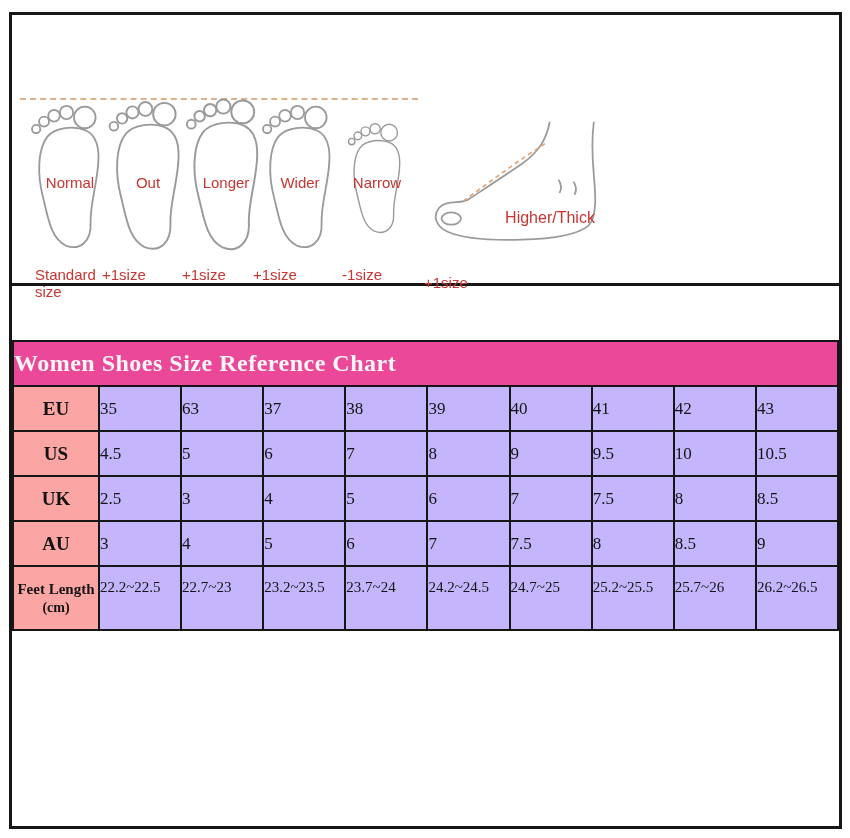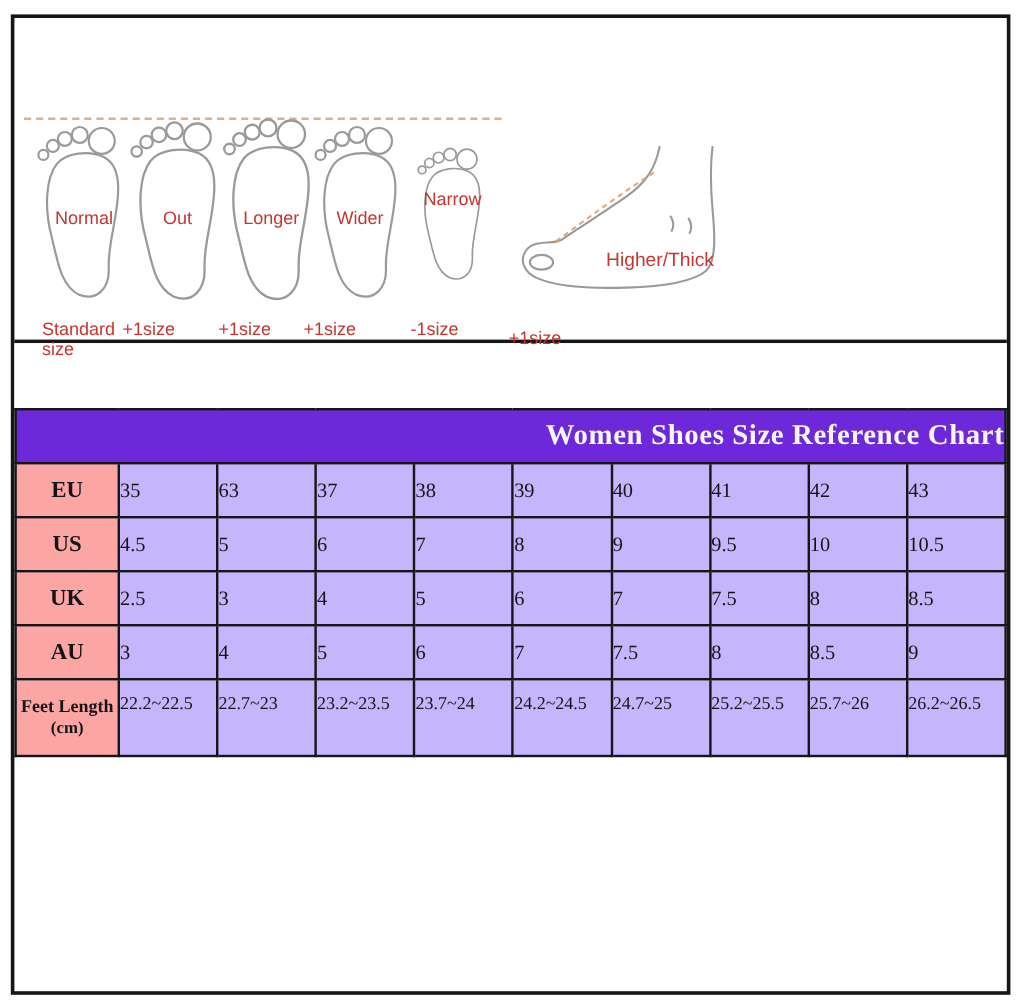--- a/index.html
+++ b/index.html
@@ -19,36 +19,36 @@
   .fi-normal{left:12px;top:58px;width:92px;height:200px;}
   .fi-out{left:90px;top:54px;width:92px;height:200px;}
   .fi-longer{left:170px;top:50px;width:88px;height:210px;}
   .fi-wider{left:241px;top:58px;width:94px;height:200px;}
   .fi-narrow{left:330px;top:58px;width:70px;height:200px;}
   .fi-side{left:412px;top:78px;width:190px;height:180px;}
   .fi-normal .foot-label{top:74px;}
   .fi-out .foot-label{top:78px;}
   .fi-longer .foot-label{top:82px;}
   .fi-wider .foot-label{top:74px;}
-  .fi-narrow .foot-label{top:58px;}
+  .fi-narrow .foot-label{top:74px;}
   .fi-side .foot-label{top:89px;left:46px;width:160px;font-size:16px;}
   .fi-normal .size-label{top:166px;left:11px;width:70px;}
   .fi-out .size-label{top:170px;}
   .fi-longer .size-label{top:174px;}
   .fi-wider .size-label{top:166px;}
   .fi-narrow .size-label{top:166px;}
   .fi-side .size-label{top:154px;}
 
   
   .gap-strip{height:54px;background:#fff;}
 
   
   table.size-table{border-collapse:collapse;width:100%;table-layout:fixed;font-family:"Liberation Serif",serif;}
   .size-table td,.size-table th{border:2px solid #161616;padding:0;}
-  .size-table .title-cell{background:#6d28d9;color:#f6f6f6;font-size:24px;font-weight:bold;height:43px;text-align:right;letter-spacing:0.5px;border-bottom:2px solid #161616;}
+  .size-table .title-cell{background:#ec4899;color:#f6f6f6;font-size:24px;font-weight:bold;height:43px;text-align:left;letter-spacing:0.5px;border-bottom:2px solid #161616;}
   .size-table th.row-label{background:#fca5a5;color:#141414;font-size:19px;font-weight:bold;text-align:center;}
   .size-table col.label-col{width:86px;}
   .size-table td{background:#c4b5fd;text-align:left;font-weight:normal;font-size:17px;color:#141414;}
   .size-table tr.sys-row{height:45px;}
   .size-table tr.feet-row{height:64px;}
   .size-table tr.feet-row td{font-size:15px;vertical-align:top;padding-top:12px;}
   .size-table tr.feet-row th{font-size:15px;line-height:1.25;font-weight:bold;}
   .size-table tr.feet-row th .sub{display:block;font-size:14px;}
 
   

